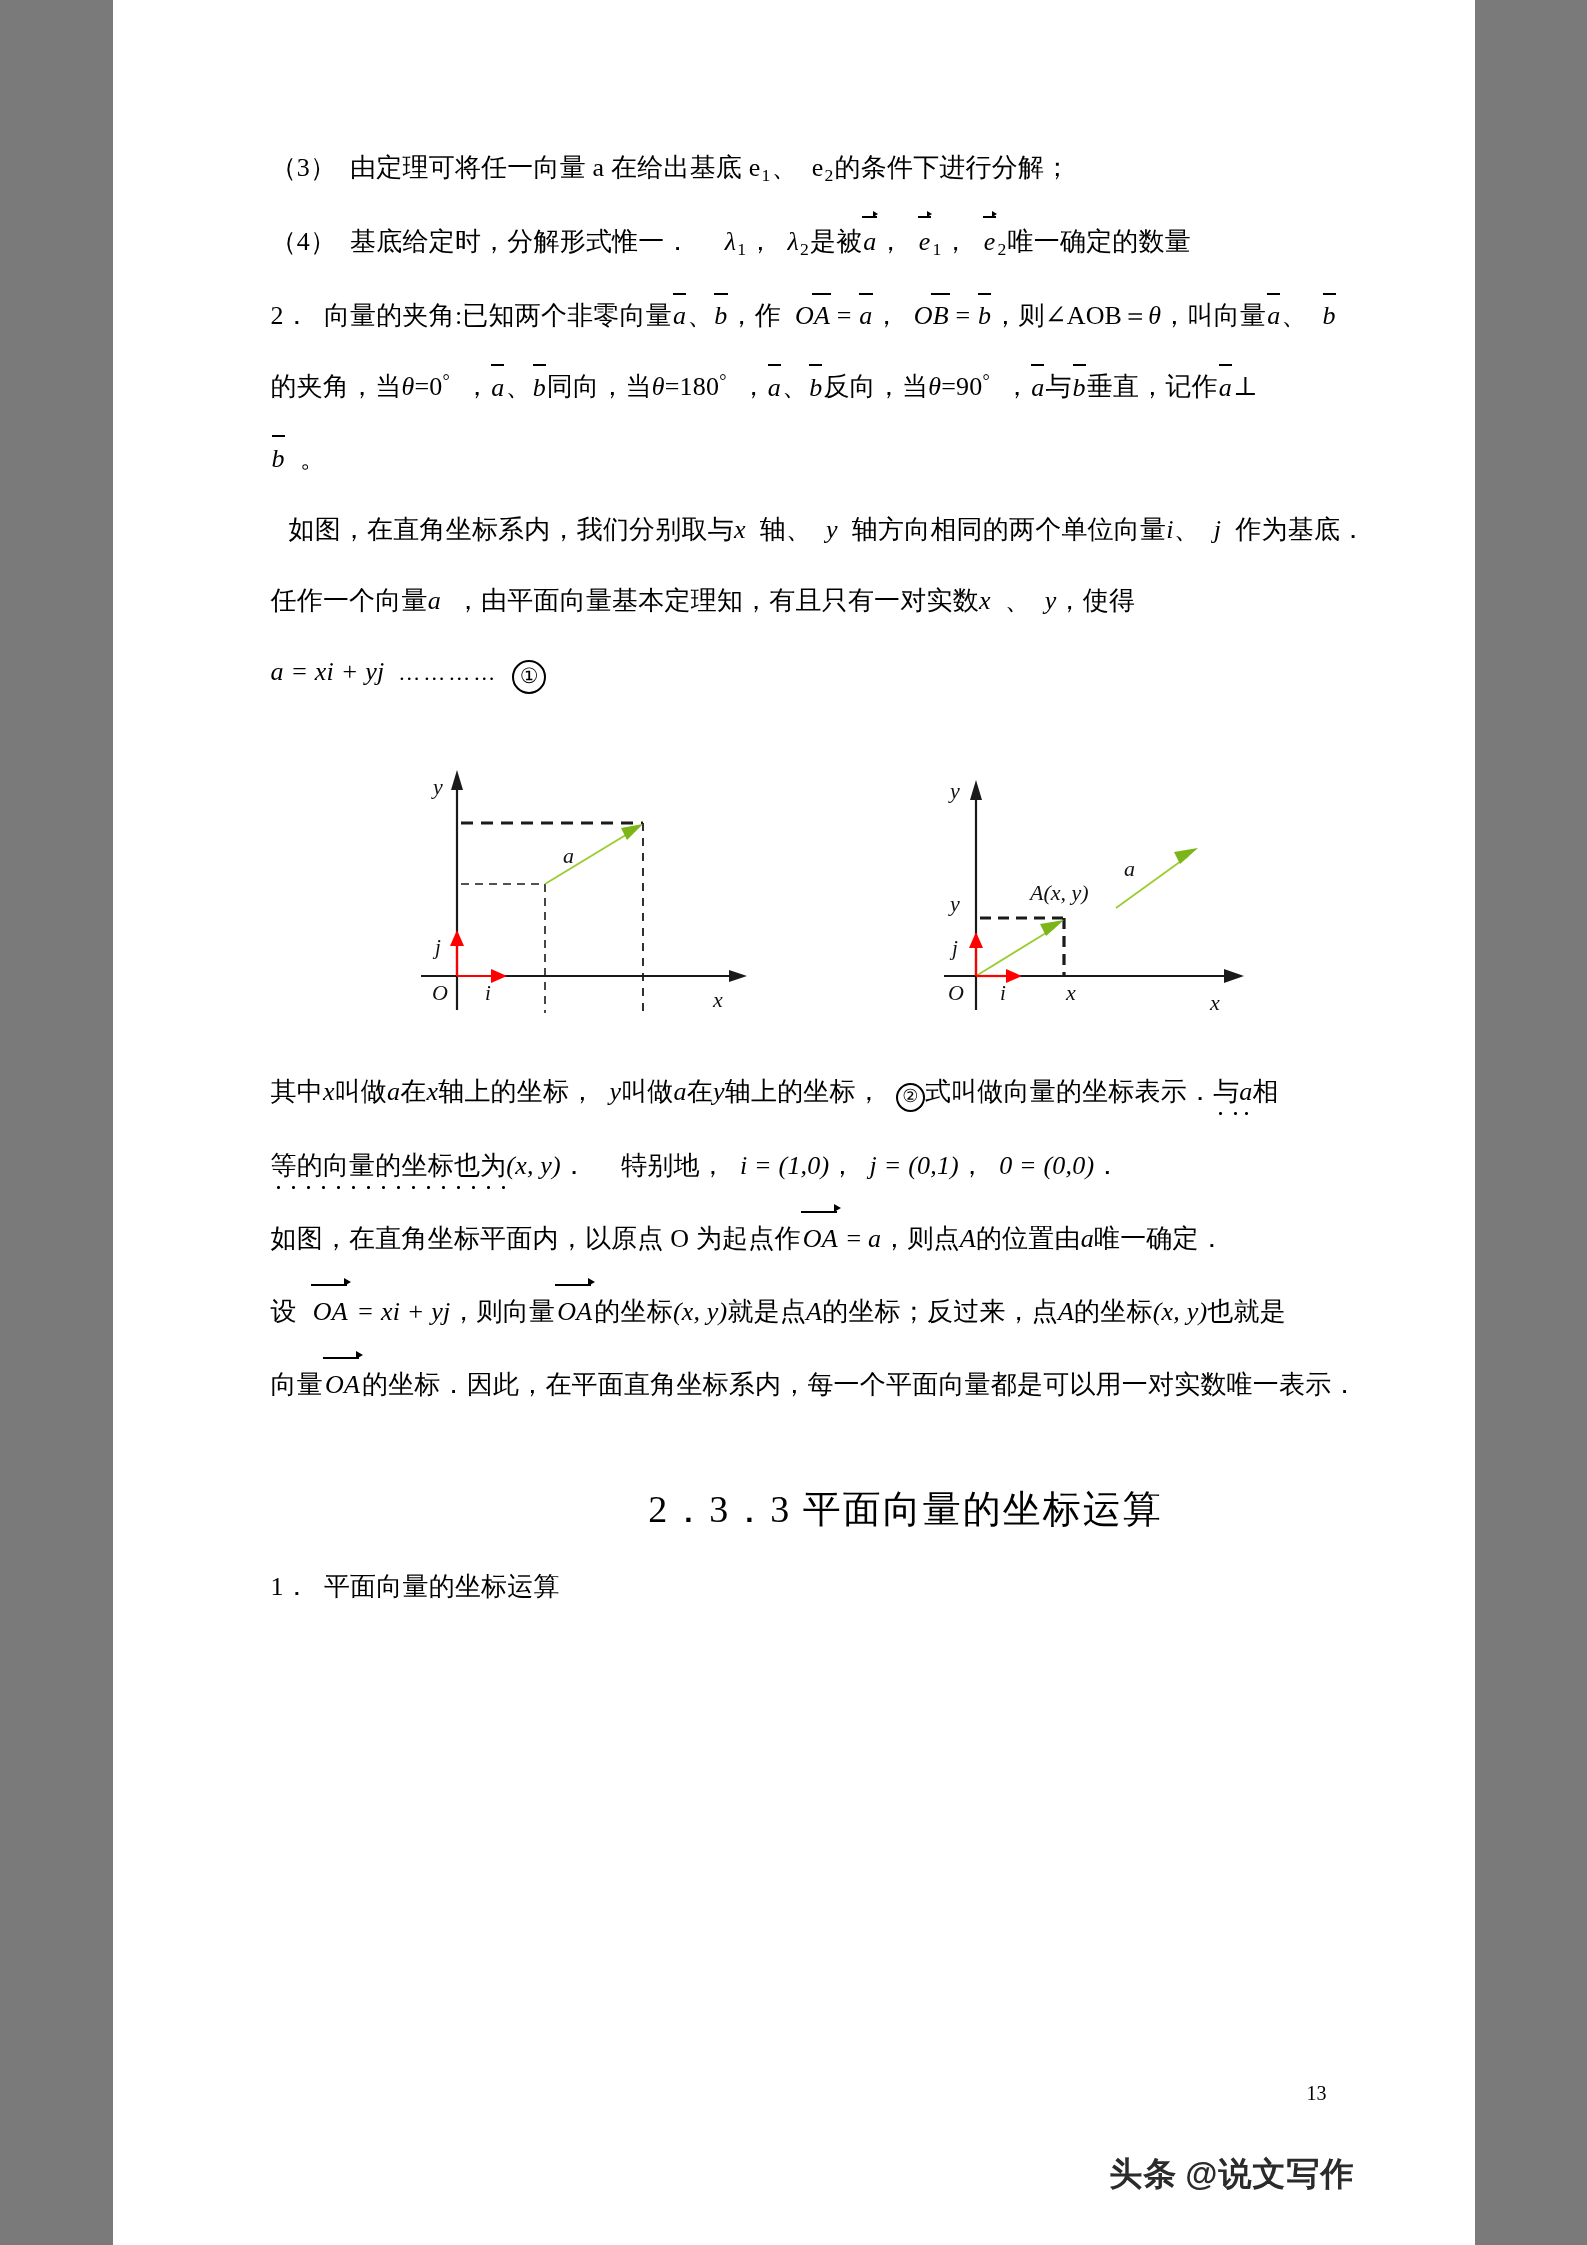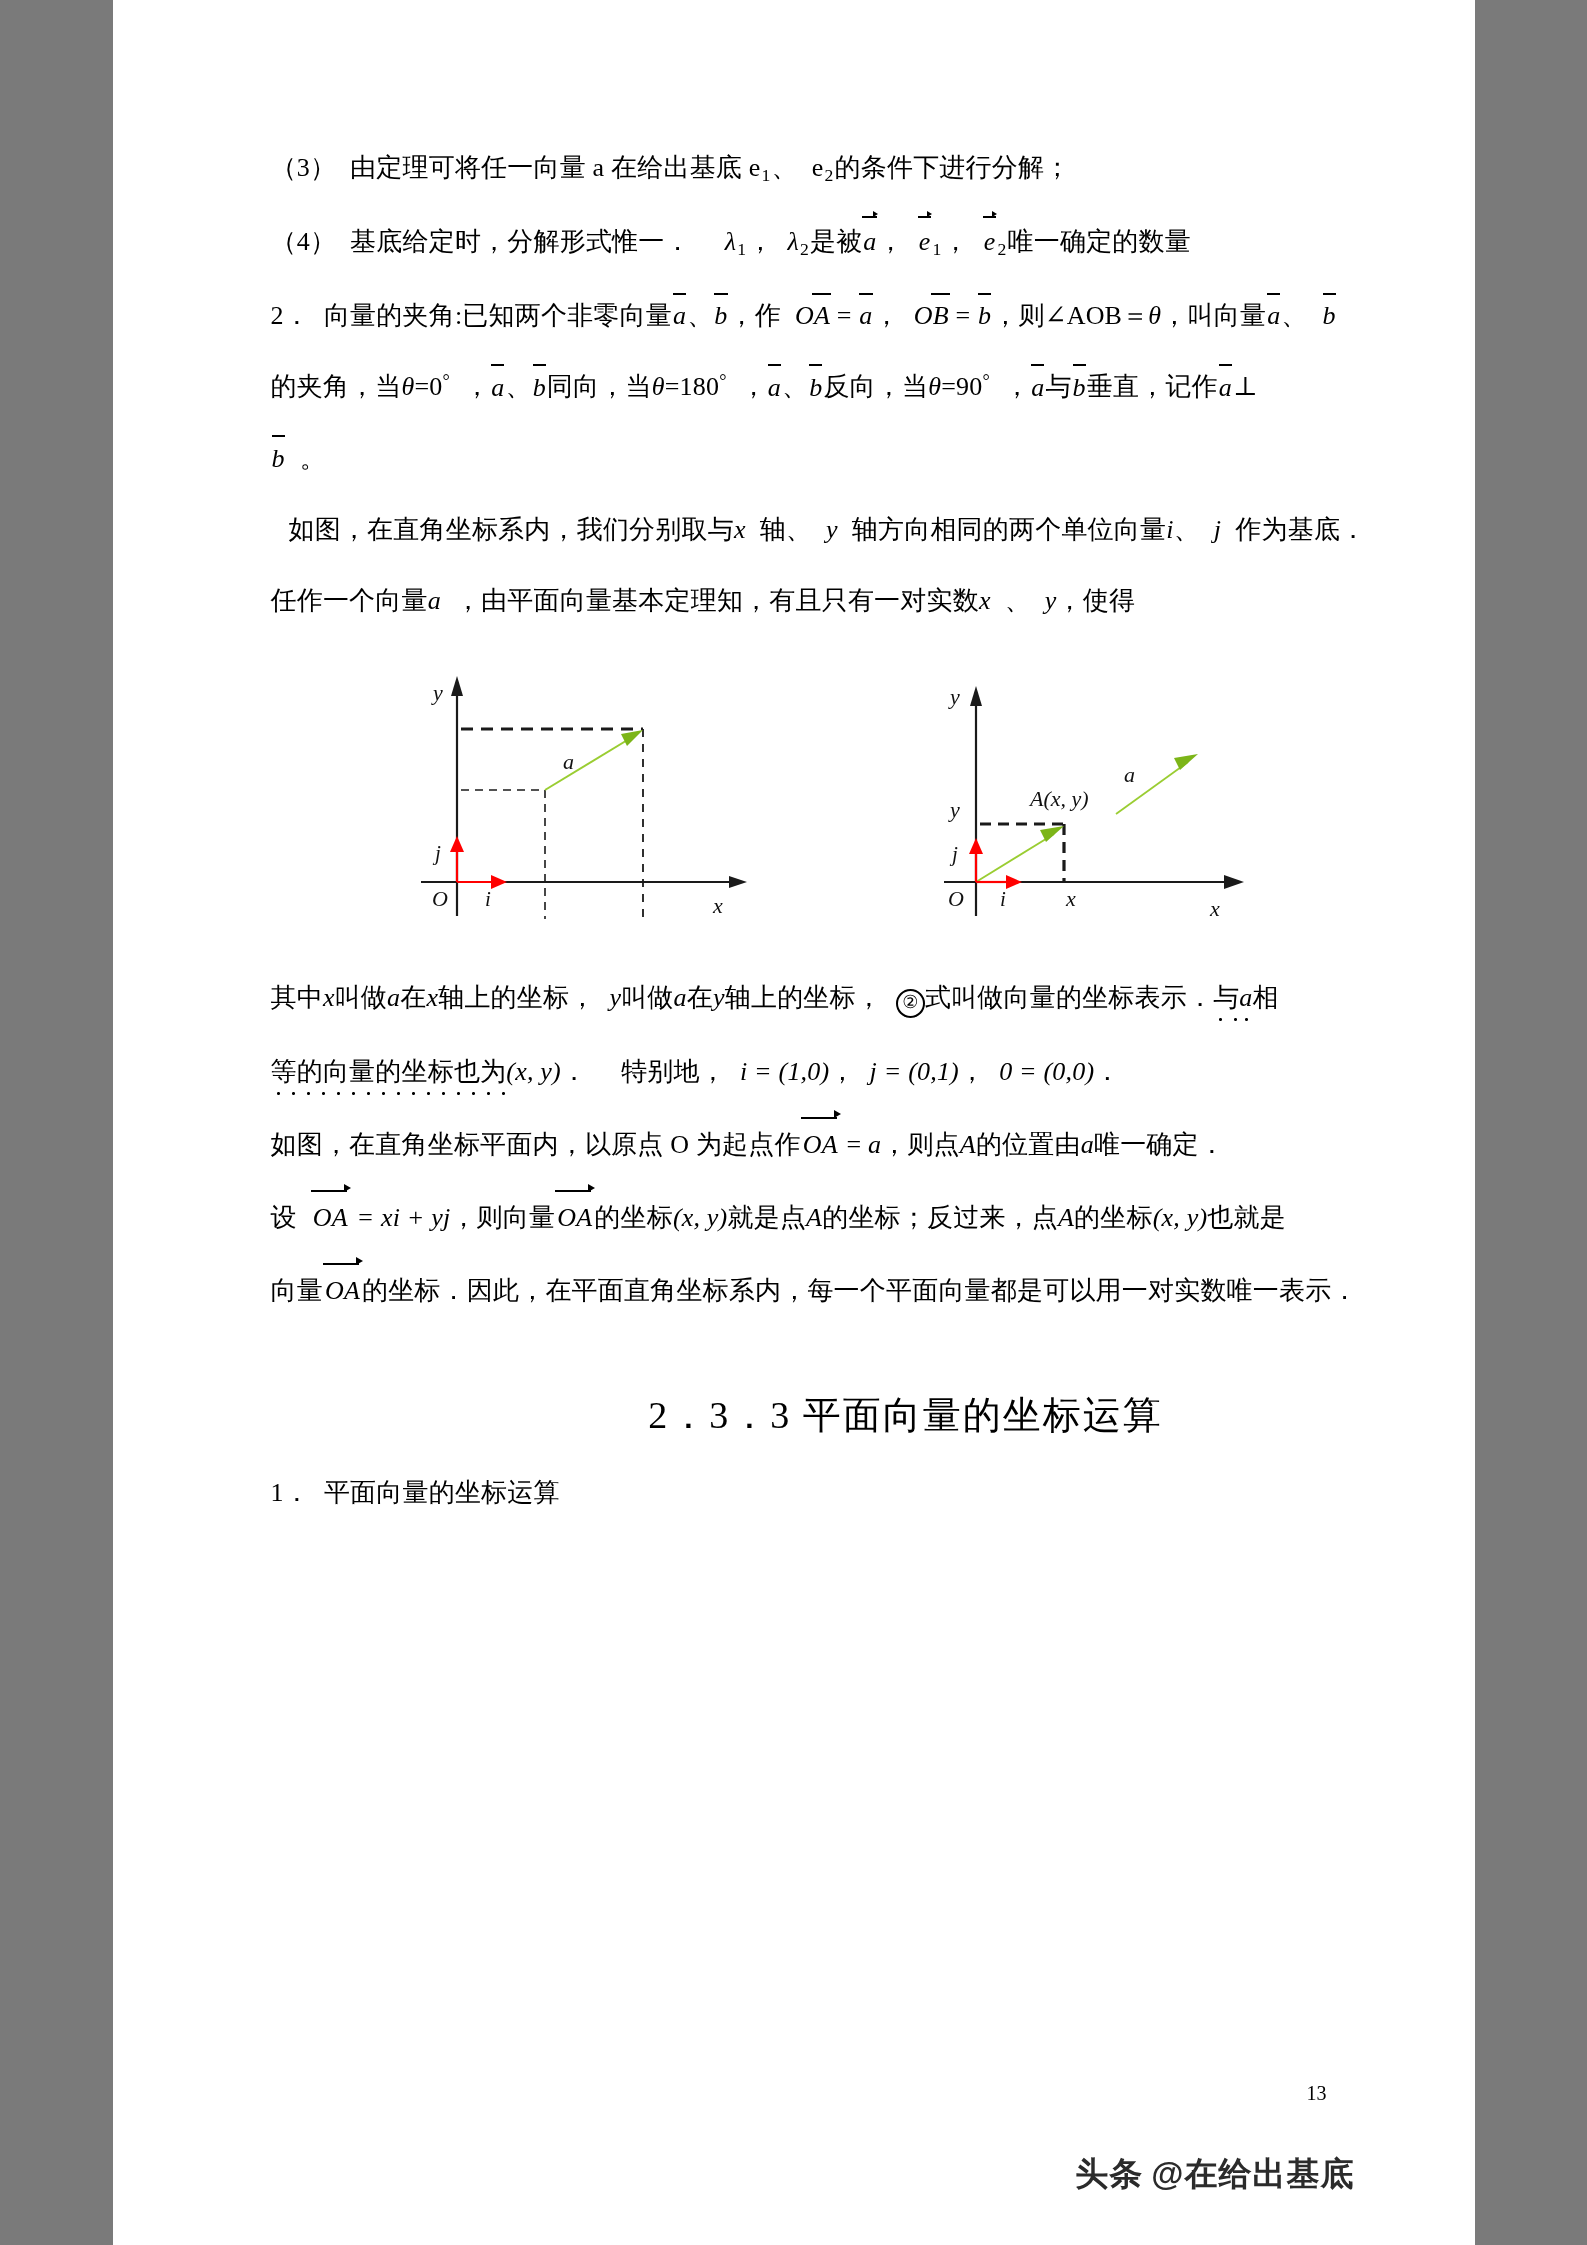--- a/index.html
+++ b/index.html
@@ -222,20 +222,23 @@
 
 
     <div class="line indent-sm">
       <span>如图，在直角坐标系内，我们分别取与</span><span class="mi">x</span><span class="sp"></span><span>轴、</span><span class="sp"></span><span class="mi">y</span><span class="sp"></span><span>轴方向相同的两个单位向量</span><span class="mi">i</span><span>、</span><span class="sp"></span><span class="mi">j</span><span class="sp"></span><span>作为基底．</span>
     </div>
 
     <div class="line">
       <span>任作一个向量</span><span class="mi">a</span><span class="sp"></span><span>，由平面向量基本定理知，有且只有一对实数</span><span class="mi">x</span><span class="sp"></span><span>、</span><span class="sp"></span><span class="mi">y</span><span>，使得</span>
     </div>
 
+    <div class="line gap-lg">
+      <span class="mi">a = xi + yj</span><span class="sp"></span><span class="dots">…………</span><span class="sp"></span><span class="circled">①</span>
+    </div>
 
 
     <div class="figures">
 
       <div class="fig fig-left">
         <svg width="380" height="290" viewBox="0 0 380 290">
 
           <line x1="30" y1="228" x2="338" y2="228" stroke="#1a1a1a" stroke-width="2.2"></line>
           <polygon points="338,222 356,228 338,234" fill="#1a1a1a"></polygon>
 
@@ -331,15 +334,15 @@
     <div class="line">
       <span>1．</span><span class="sp"></span><span>平面向量的坐标运算</span>
     </div>
 
   </div>
 
   <div class="page-number">13</div>
 
   <div class="watermark">
     <span class="wm-logo">头条</span>
-    <span>@在给出基底</span>
+    <span>@说文写作</span>
   </div>
 </div>
 
 </body></html>

